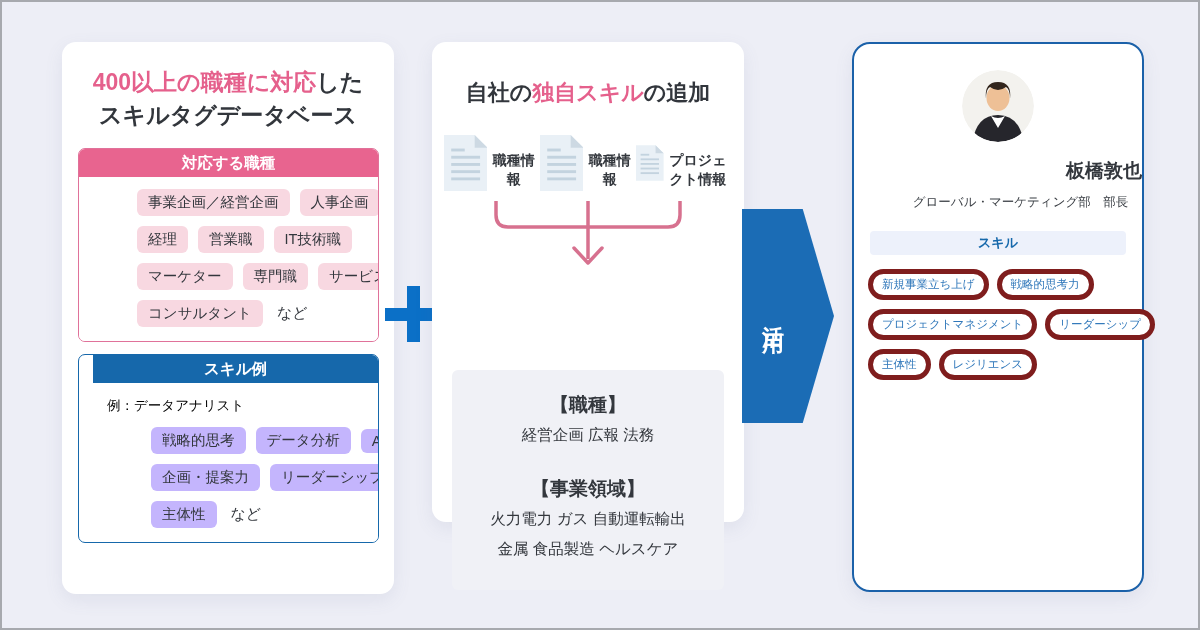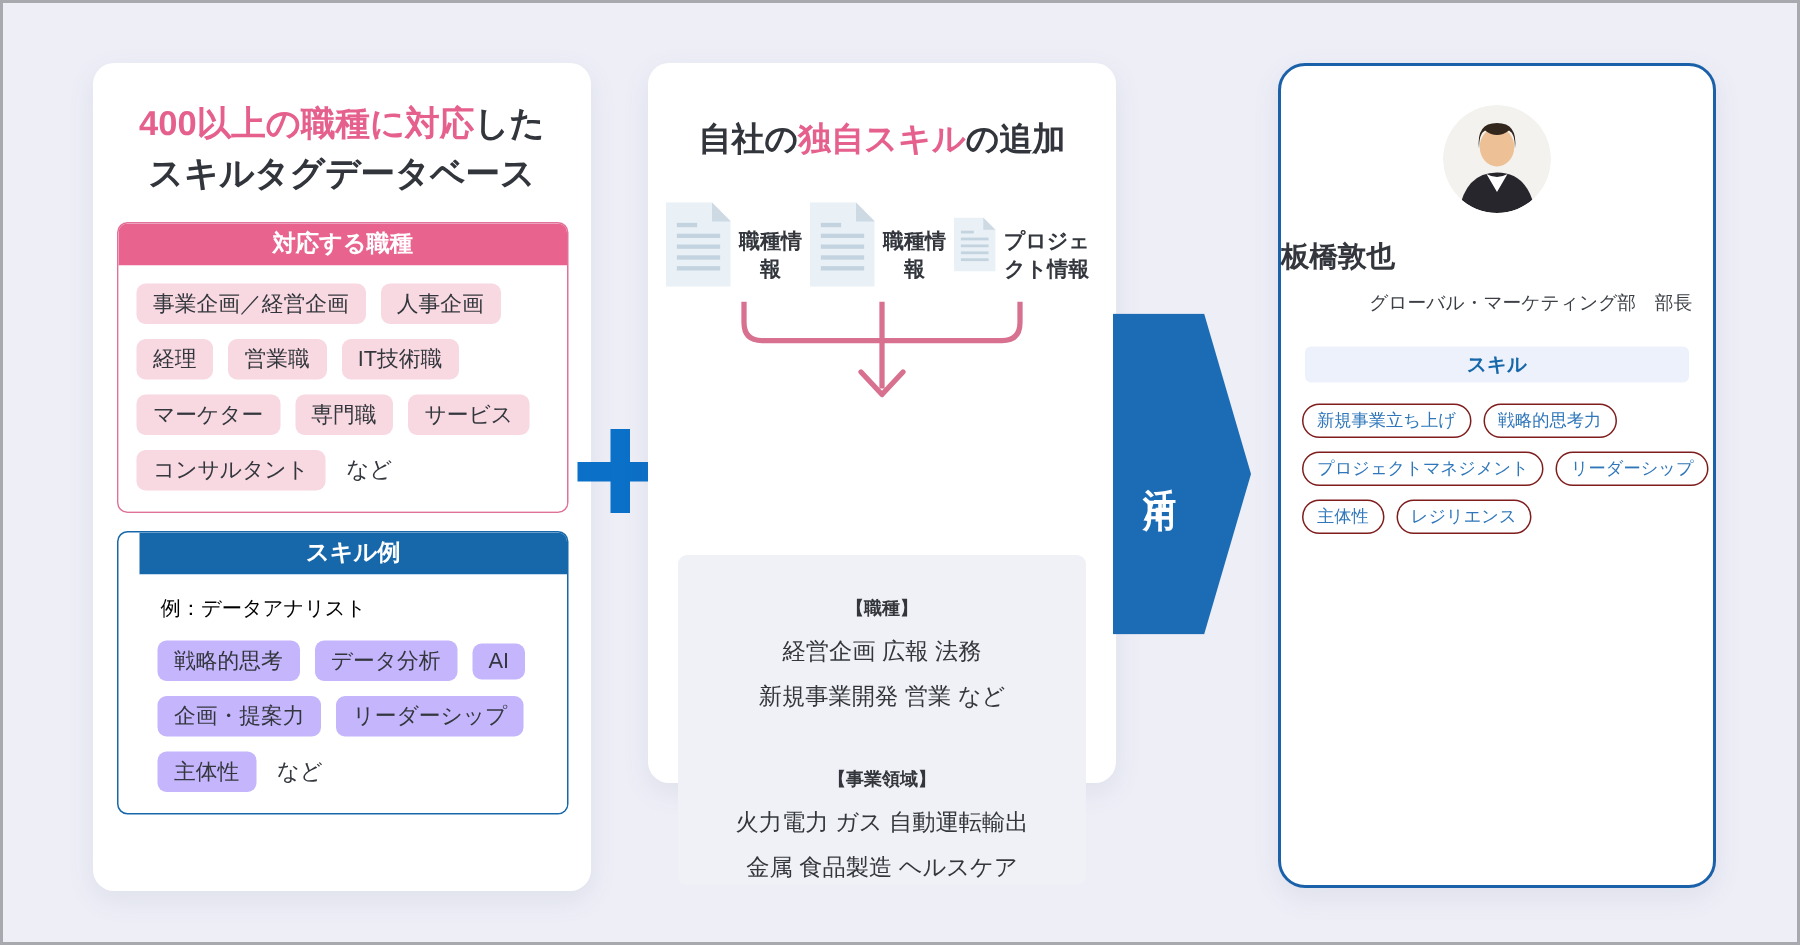--- a/index.html
+++ b/index.html
@@ -16,61 +16,61 @@
     color:#32363c; line-height:33px; }
   .pink{ color:#e5608c; }
   .tag-box{ margin:16px 15px 0 16px; border-radius:7px; overflow:hidden; }
   .pink-box{ border:1.5px solid #e0729a; }
   .blue-box{ border:1.5px solid #1668ab; margin-top:12px;padding-left:14px; }
   .box-header{ height:28px; line-height:28px; text-align:center; color:#fff;
     font-weight:bold; font-size:15.5px; }
   .pink-header{ background:#e8648f; }
   .blue-header{ background:#1668ab; }
   .box-body{ padding:12px 12px 4px 12px; background:#fff; }
-  .tag-row{ display:flex; gap:10px; align-items:center; margin-bottom:10px; flex-wrap:nowrap; }
+  .tag-row{ display:flex; gap:10px; align-items:center; margin-bottom:10px; flex-wrap:nowrap;margin-left:46px; }
   .tag{ display:inline-block; padding:4px 11px; border-radius:6px; font-size:14.5px;
     color:#33373d; white-space:nowrap; }
   .pink-tag{ background:#f8d8e1; }
   .blue-tag{ background:#c4b5fd; }
   .more{ font-size:15px; color:#33373d; padding-left:4px; }
   .example-line{ font-size:13.5px; color:#000000; margin:2px 0 12px 2px; }
   
   .plus{ position:absolute; left:383px; top:284px; width:56px; height:56px; }
   .plus .bar-h{ position:absolute; left:0; top:21.5px; width:56px; height:13px; background:#0b70c7; }
   .plus .bar-v{ position:absolute; left:21.5px; top:0; width:13px; height:56px; background:#0b70c7; }
   
   .middle-card{ left:430px; top:40px; width:312px; height:480px; }
   .middle-card .card-title{ font-size:22px; margin-top:34px; }
   .docs-row{ display:flex; justify-content:center; margin-top:24px; }
   .doc-col{ width:96px; display:flex; flex-direction:row; align-items:center; }
   .doc-label{ margin-top:14px; font-size:14px; font-weight:bold; color:#33373d;
     text-align:center; line-height:19px; }
   .bracket-wrap{ text-align:center; margin-top:8px; }
   .result-box{ position:absolute; left:20px; top:328px; width:272px; height:220px;
     background:#f0f1f6; border-radius:6px; text-align:center; padding-top:20px; }
-  .rb-title{ font-size:12px; font-weight:bold; color:#33373d; line-height:30px; }
+  .rb-title{ font-size:19px; font-weight:bold; color:#33373d; line-height:30px; }
   .rb-line{ font-size:15.5px; color:#33373d; line-height:30px; }
   .rb-gap{ height:24px; }
   
   .flow-arrow{ position:absolute; left:740px; top:207px; width:92px; height:214px;
     background:#1b6cb5; clip-path:polygon(0 0,66% 0,100% 50%,66% 100%,0 100%);
     display:flex; align-items:center; justify-content:center; }
   .flow-label{ writing-mode:vertical-rl; text-orientation:upright; color:#fff;
     font-size:22px; font-weight:bold; letter-spacing:8px; margin-right:30px; }
   
   .profile-card{ left:850px; top:40px; width:292px; height:550px;
     border:2px solid #1b61a9; border-radius:18px; }
   .avatar{ width:72px; height:72px; margin:26px auto 0; border-radius:50%; overflow:hidden; }
-  .p-name{ margin-top:16px; text-align:left; font-size:19px; font-weight:bold; color:#33373d; }
+  .p-name{ margin-top:16px; text-align:right; font-size:19px; font-weight:bold; color:#33373d; }
   .p-dept{ margin-top:10px; text-align:center; font-size:12.5px; color:#3c4046;margin-left:45px; }
   .p-skill-bar{ margin:20px 16px 0; height:24px; line-height:24px; text-align:center;
     background:#edf1fb; border-radius:4px; color:#1668ab; font-size:13px; font-weight:bold; }
   .pill-rows{ margin-top:14px; padding:0 14px; }
   .pill-row{ display:flex; gap:8px; margin-bottom:9px; }
-  .pill{ display:inline-block; padding:3px 9px; border:1px solid #7f1d1d; border-radius:999px;
+  .pill{ display:inline-block; padding:3px 9px; border:5px solid #7f1d1d; border-radius:999px;
     color:#2f77ba; font-size:11.5px; white-space:nowrap; background:#fff; }
   
   .buttons-grid{ position:absolute; left:832px; top:383px; width:328px;
     display:grid; grid-template-columns:1fr 1fr; column-gap:8px; row-gap:17px; }
   .feature-btn{ height:50px; border:none; border-radius:8px; color:#fff;
     font-family:inherit; font-size:18px; font-weight:bold; cursor:pointer;
     background:linear-gradient(115deg,#16335e 5%,#1f58a6 95%);
     box-shadow:0 4px 8px rgba(30,50,100,.28); }
 </style>
 </head>
@@ -182,21 +182,20 @@
       <svg width="190" height="68" viewBox="0 0 190 68">
         <path d="M3 0 V14 Q3 26 15 26 H175 Q187 26 187 14 V0" fill="none" stroke="#d7718f" stroke-width="3.5"></path>
         <path d="M95 0 V58" fill="none" stroke="#d7718f" stroke-width="3.5"></path>
         <path d="M81 47 L95 62 L109 47" fill="none" stroke="#d7718f" stroke-width="3.5" stroke-linecap="round" stroke-linejoin="round"></path>
       </svg>
     </div>
 
     <div class="result-box">
       <div class="rb-title">【職種】</div>
       <div class="rb-line">経営企画 広報 法務</div>
-      <div class="rb-line">新規事業開発 営業 など</div>
       <div class="rb-gap"></div>
       <div class="rb-title">【事業領域】</div>
       <div class="rb-line">火力電力 ガス 自動運転輸出</div>
       <div class="rb-line">金属 食品製造 ヘルスケア</div>
     </div>
   </section>
 
   <div class="flow-arrow">
     <span class="flow-label">活用</span>
   </div>

